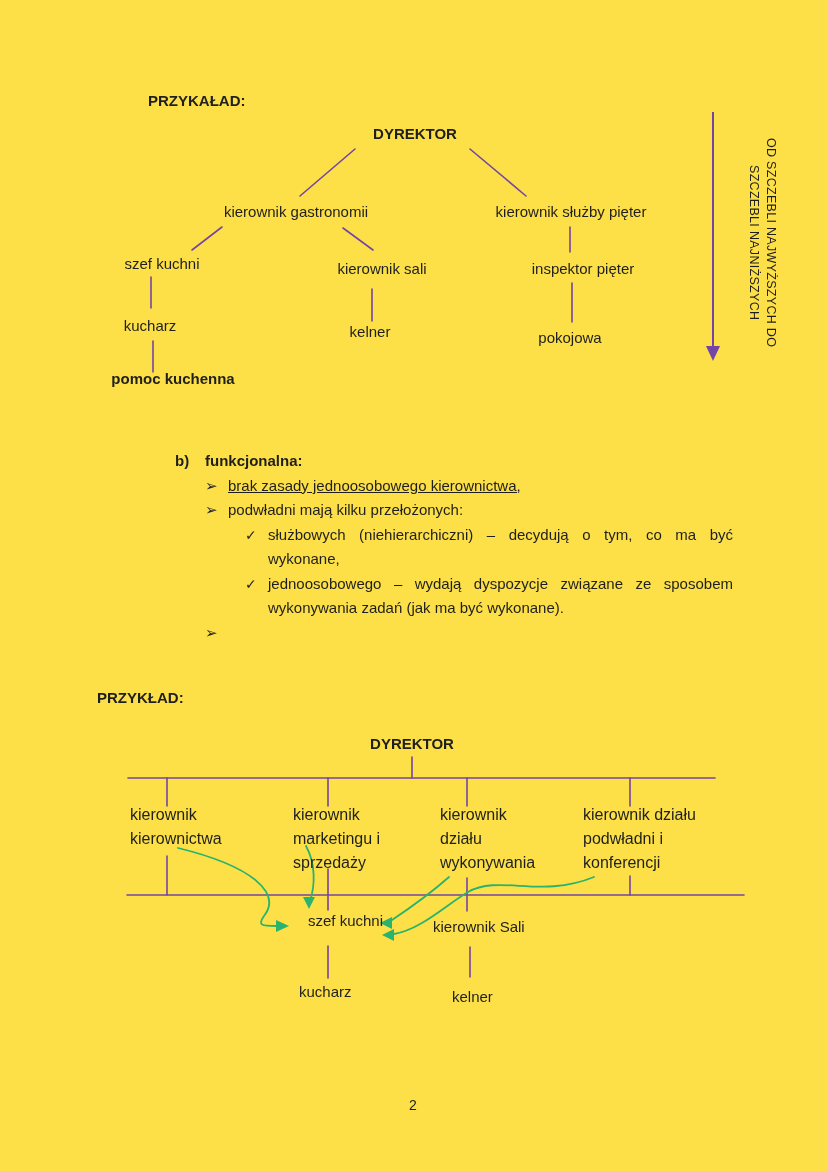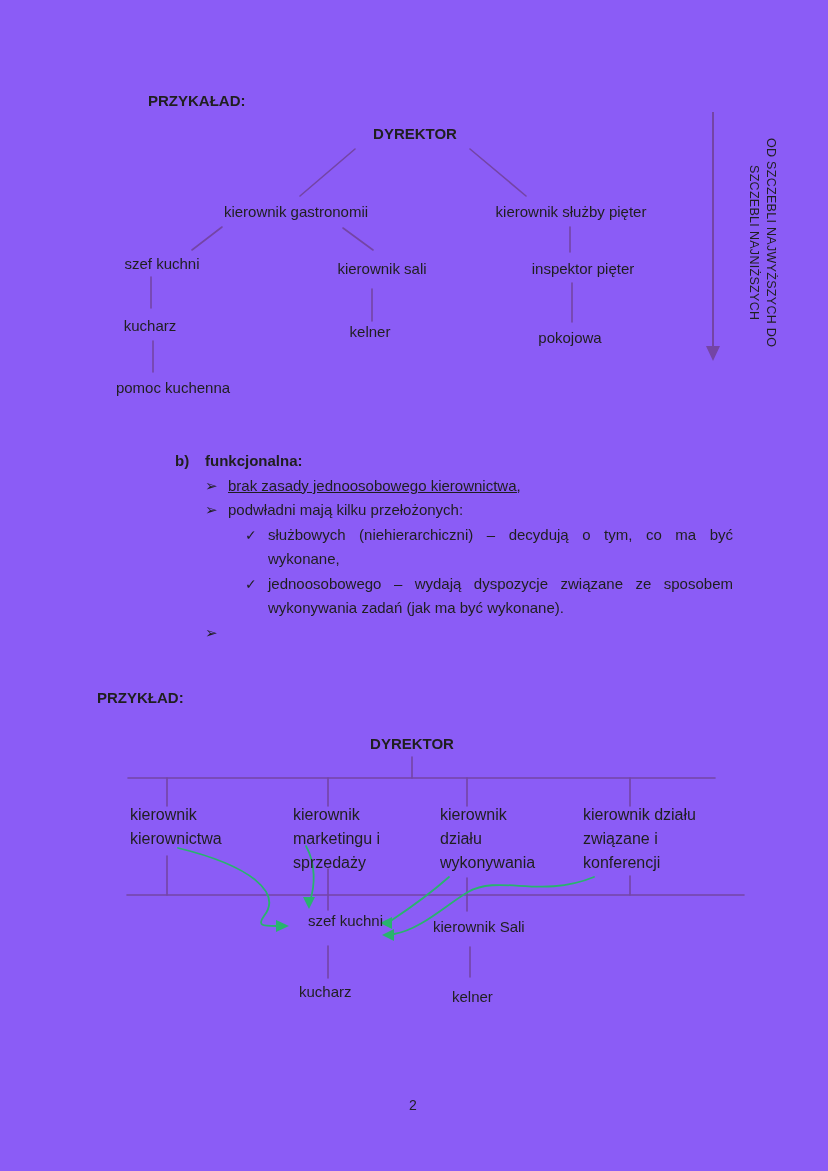--- a/index.html
+++ b/index.html
@@ -1,17 +1,17 @@
 <!DOCTYPE html>
 <html><head>
 <meta charset="utf-8">
 <style>
   html,body{margin:0;padding:0;background:#888;}
   .page{
-    position:relative;width:828px;height:1171px;margin:0 auto;background:#8b5cf6;
+    position:relative;width:828px;height:1171px;margin:0 auto;background:#fde047;
     font-family:"Liberation Sans","DejaVu Sans",sans-serif;color:#1f1f1f;overflow:hidden;
   }
   .lbl{position:absolute;font-size:15px;line-height:18px;white-space:nowrap;}
   .bold{font-weight:bold;}
   .ctr{text-align:center;}
   .svg-overlay{position:absolute;left:0;top:0;width:828px;height:1171px;pointer-events:none;}
   .vtext{
     position:absolute;left:733px;top:132px;height:222px;width:46px;
     writing-mode:vertical-rl;text-orientation:mixed;
     font-size:12.5px;line-height:17px;text-align:center;letter-spacing:0.3px;color:#1f1f1f;
@@ -88,21 +88,21 @@
   <div class="lbl bold ctr" style="left:340px;top:125px;width:150px;">DYREKTOR</div>
 
   <div class="lbl ctr" style="left:221px;top:203px;width:150px;">kierownik gastronomii</div>
   <div class="lbl ctr" style="left:486px;top:203px;width:170px;">kierownik służby pięter</div>
   <div class="lbl ctr" style="left:102px;top:255px;width:120px;">szef kuchni</div>
   <div class="lbl ctr" style="left:312px;top:260px;width:140px;">kierownik sali</div>
   <div class="lbl ctr" style="left:513px;top:260px;width:140px;">inspektor pięter</div>
   <div class="lbl ctr" style="left:90px;top:317px;width:120px;">kucharz</div>
   <div class="lbl ctr" style="left:310px;top:323px;width:120px;">kelner</div>
   <div class="lbl ctr" style="left:510px;top:329px;width:120px;">pokojowa</div>
-  <div class="lbl ctr" style="left:103px;top:379px;width:140px;">pomoc kuchenna</div>
+  <div class="lbl ctr" style="left:103px;top:370px;width:140px;font-weight:bold;">pomoc kuchenna</div>
 
   <div class="vtext">
     <span>OD SZCZEBLI NAJWYŻSZYCH DO</span>
     <span>SZCZEBLI NAJNIŻSZYCH</span>
   </div>
 
   <div class="sec">
     <div class="sec-head">
       <span class="pfx">b)</span>
       <span>funkcjonalna:</span>
@@ -152,21 +152,21 @@
     <div>marketingu i</div>
     <div>sprzedaży</div>
   </div>
   <div class="col-label" style="left:440px;top:803px;">
     <div>kierownik</div>
     <div>działu</div>
     <div>wykonywania</div>
   </div>
   <div class="col-label" style="left:583px;top:803px;">
     <div>kierownik działu</div>
-    <div>związane i</div>
+    <div>podwładni i</div>
     <div>konferencji</div>
   </div>
 
   <div class="lbl" style="left:308px;top:912px;">szef kuchni</div>
   <div class="lbl" style="left:433px;top:918px;">kierownik Sali</div>
   <div class="lbl" style="left:299px;top:983px;">kucharz</div>
   <div class="lbl" style="left:452px;top:988px;">kelner</div>
 
   <div class="pagenum">2</div>
 </div>

